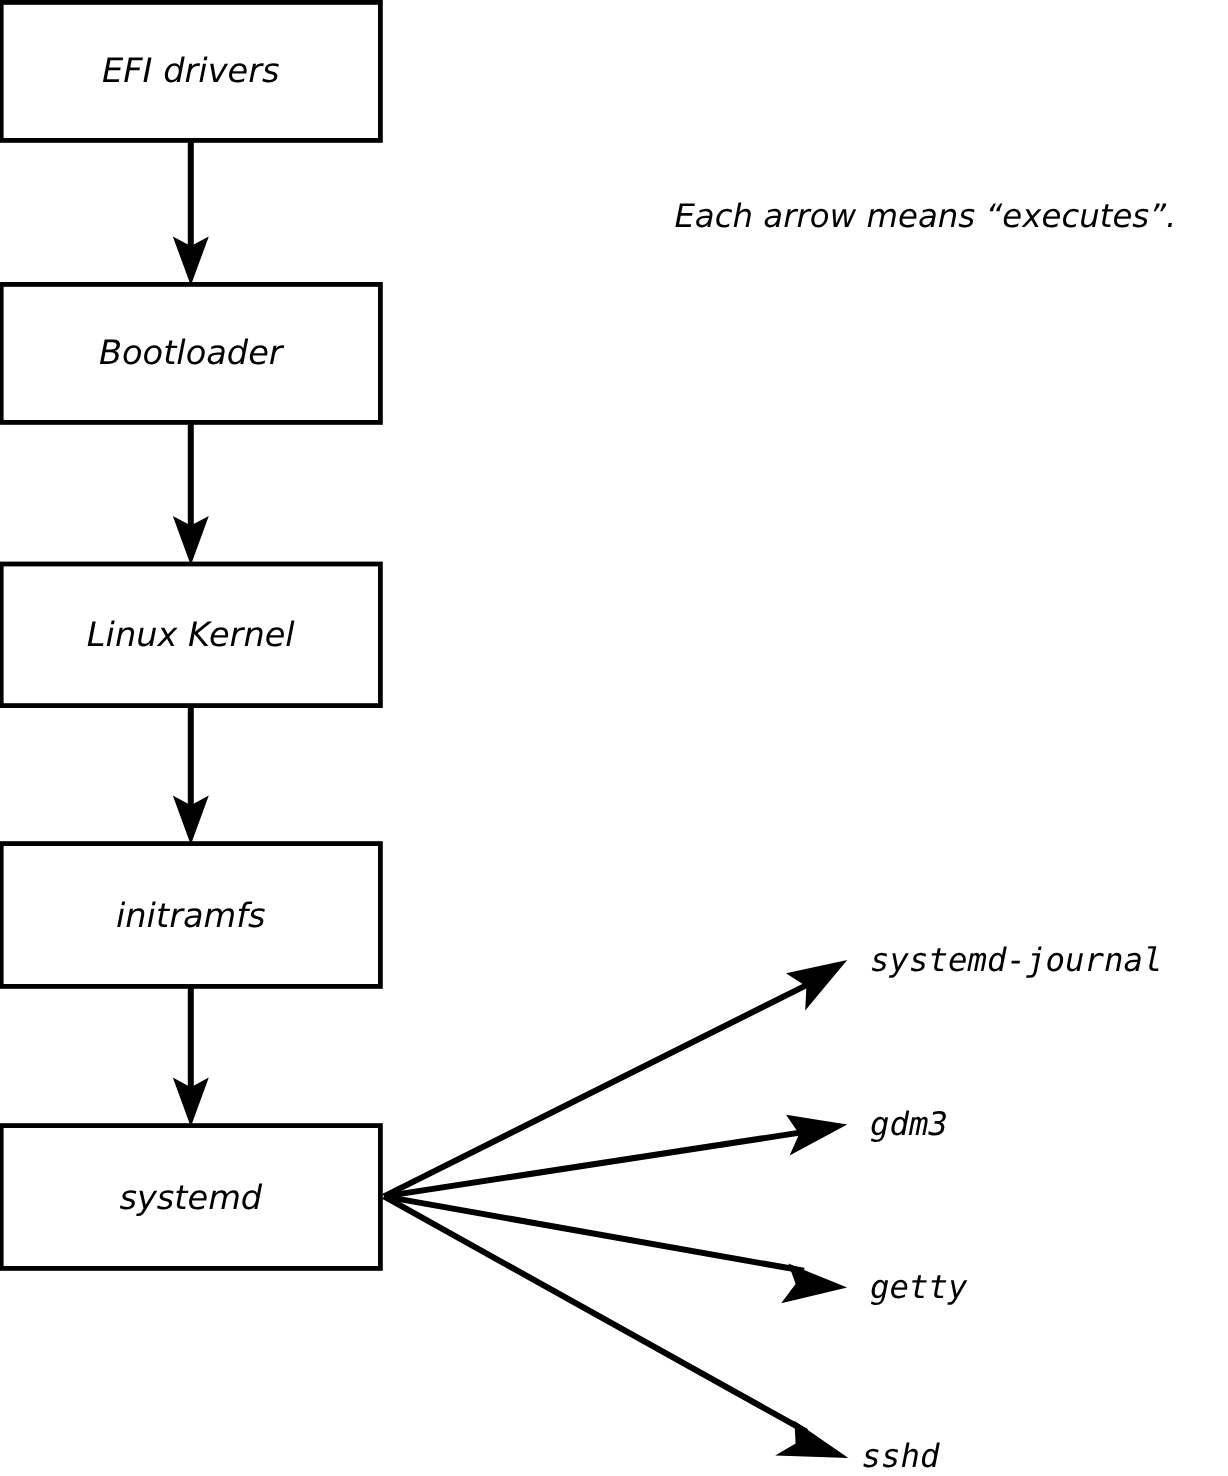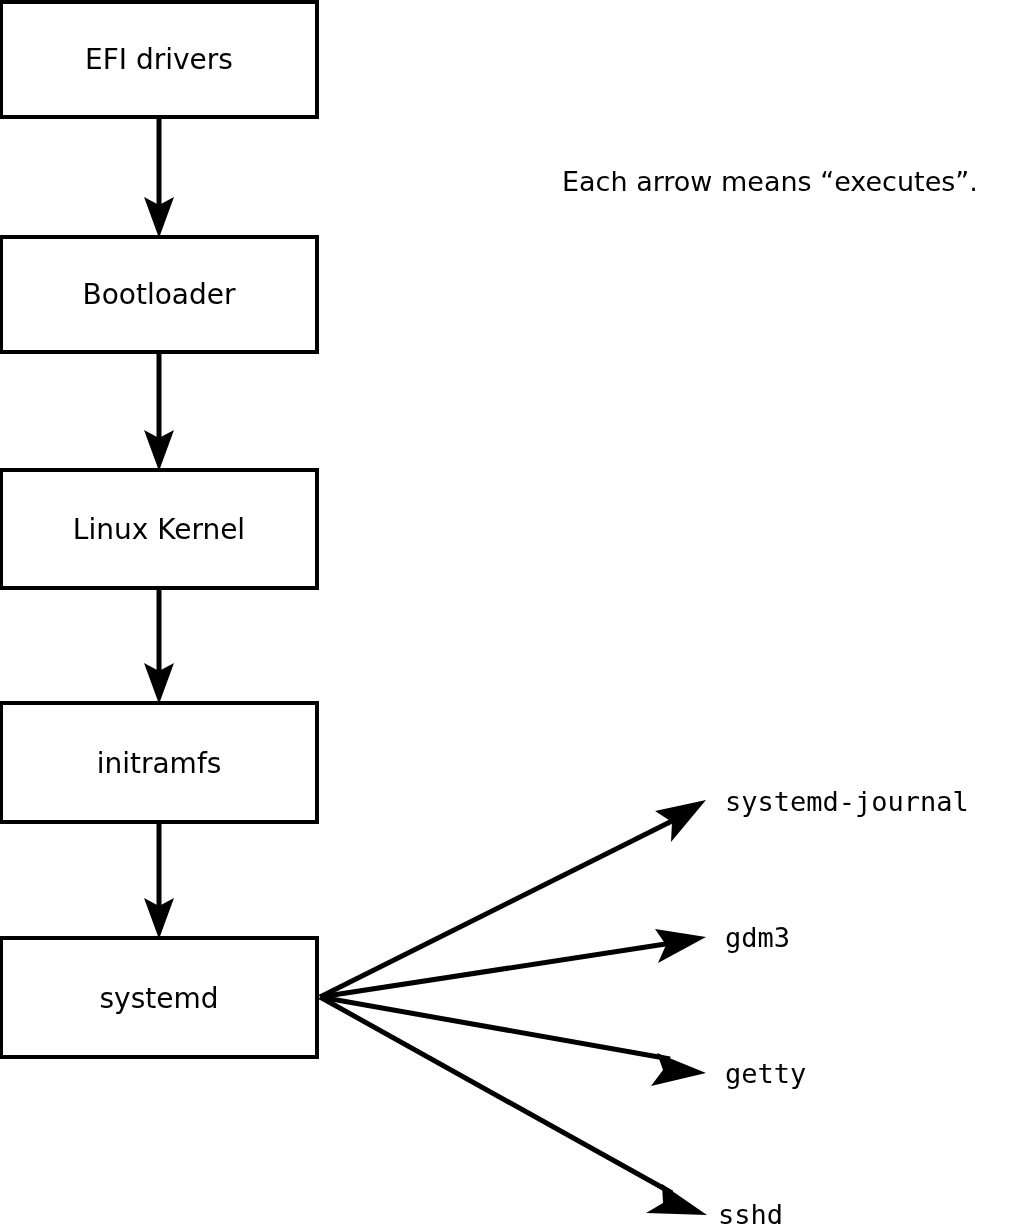--- a/index.html
+++ b/index.html
@@ -9,20 +9,21 @@
   }
   body {
     font-family: "DejaVu Sans", "Liberation Sans", sans-serif;
   }
   #canvas {
     position: relative;
     width: 1023px;
     height: 1230px;
     background: #ffffff;
     overflow: hidden;
+    font-style: italic;
   }
   #diagram-svg {
     position: absolute;
     left: 0;
     top: 0;
     width: 1023px;
     height: 1230px;
   }
   .stage-label {
     font-family: "DejaVu Sans", "Liberation Sans", sans-serif;

